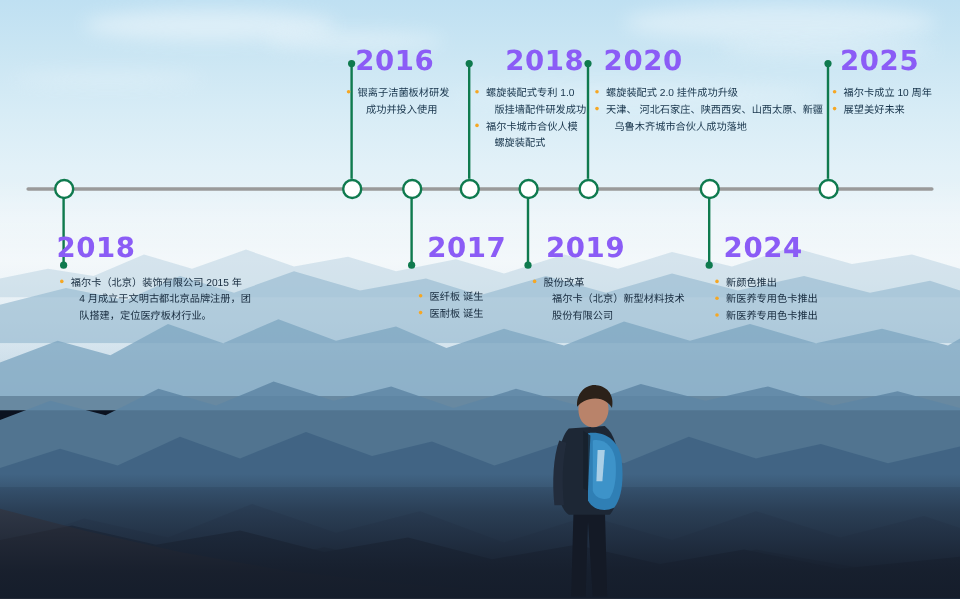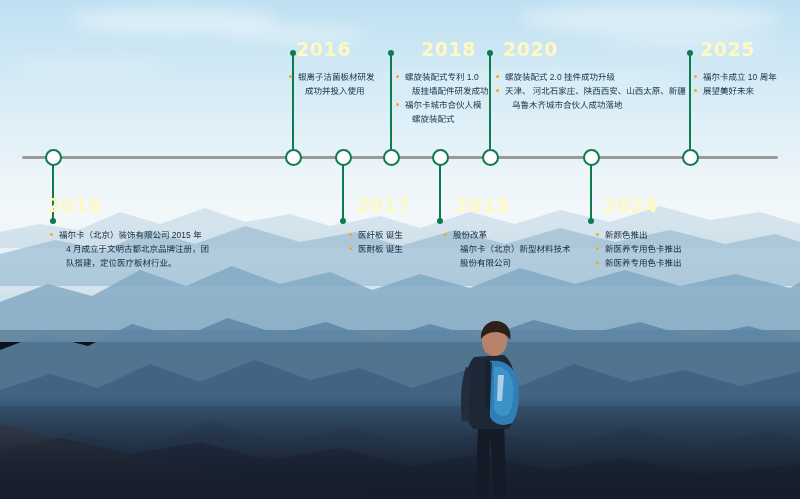--- a/index.html
+++ b/index.html
@@ -108,23 +108,23 @@
     width: 6px; height: 6px;
     border-radius: 50%;
     background: #0f7a4e;
   }
   .stem.up::after { top: -3px; }
   .stem.down::after { bottom: -3px; }
 
   
   .entry { position: absolute; z-index: 5; }
   .year {
-    font-size: 19px;
+    font-size: 23px;
     font-weight: 700;
-    color: #fef9c3;
+    color: #8b5cf6;
     letter-spacing: 0.5px;
     line-height: 1;
     white-space: nowrap;
     font-family: "DejaVu Sans", "Liberation Sans", sans-serif;
   }
   .bullets {
     margin: 0;
     padding: 0;
     list-style: none;
   }
@@ -256,40 +256,40 @@
         <div class="year" style="position: absolute; left: 296px; top: 40px;">2016</div>
         <ul class="bullets" style="position: absolute; left: 289px; top: 70px;">
           <li><span class="dot"></span><span>银离子洁菌板材研发</span></li>
           <li>
             <span class="cont">成功并投入使用</span>
           </li>
         </ul>
       </div>
       <div class="entry below">
         <div class="year" style="position: absolute; left: 356px; top: 196px;">2017</div>
-        <ul class="bullets" style="position: absolute; left: 349px; top: 228px;">
+        <ul class="bullets" style="position: absolute; left: 349px; top: 240px;">
           <li><span class="dot"></span><span>医纤板 诞生</span></li>
           <li><span class="dot"></span><span>医耐板 诞生</span></li>
         </ul>
       </div>
       <div class="entry above">
         <div class="year" style="position: absolute; left: 421px; top: 40px;">2018</div>
         <ul class="bullets" style="position: absolute; left: 396px; top: 70px;">
           <li><span class="dot"></span><span>螺旋装配式专利 1.0</span></li>
           <li>
             <span class="cont">版挂墙配件研发成功</span>
           </li>
           <li><span class="dot"></span><span>福尔卡城市合伙人模</span></li>
           <li>
             <span class="cont">螺旋装配式</span>
           </li>
         </ul>
       </div>
       <div class="entry below">
-        <div class="year" style="position: absolute; left: 455px; top: 196px;">2015</div>
+        <div class="year" style="position: absolute; left: 455px; top: 196px;">2019</div>
         <ul class="bullets" style="position: absolute; left: 444px; top: 228px;">
           <li><span class="dot"></span><span>股份改革</span></li>
           <li>
             <span class="cont">福尔卡（北京）新型材料技术</span>
           </li>
           <li>
             <span class="cont">股份有限公司</span>
           </li>
         </ul>
       </div>

